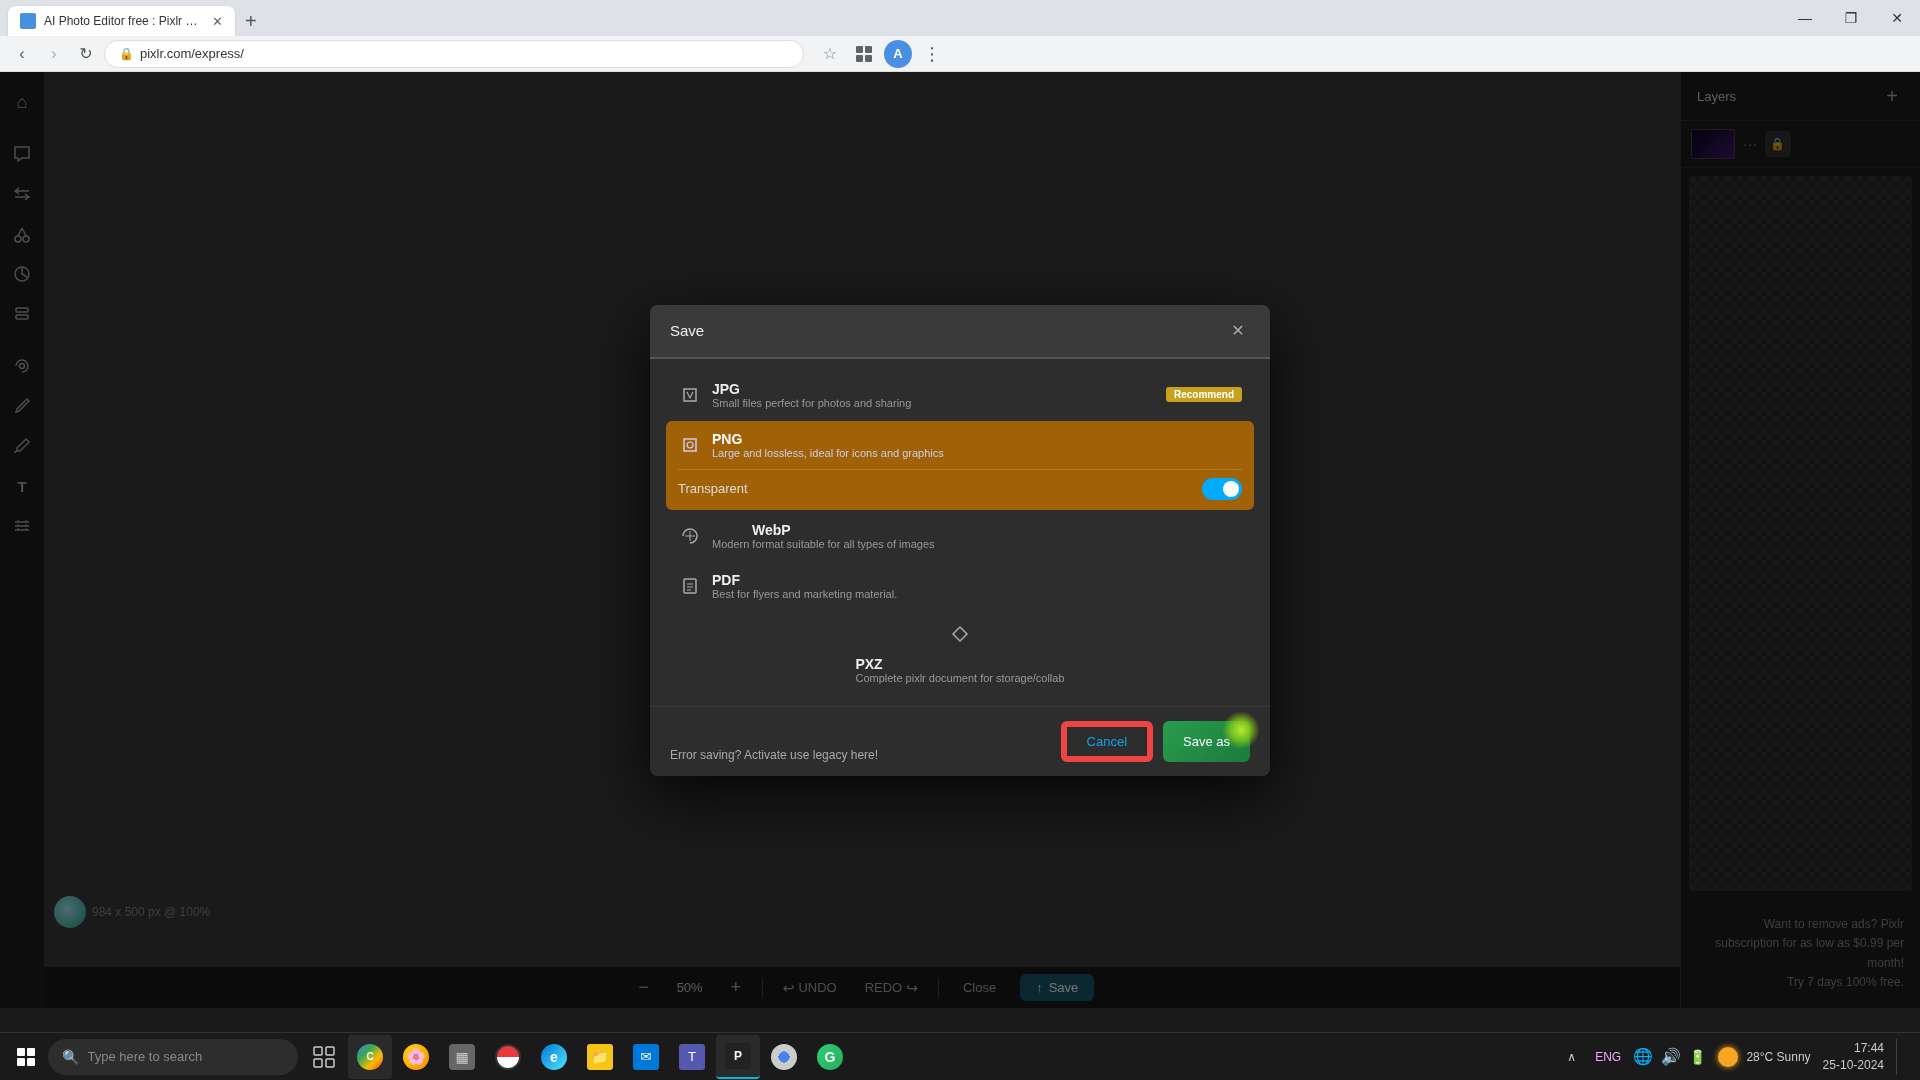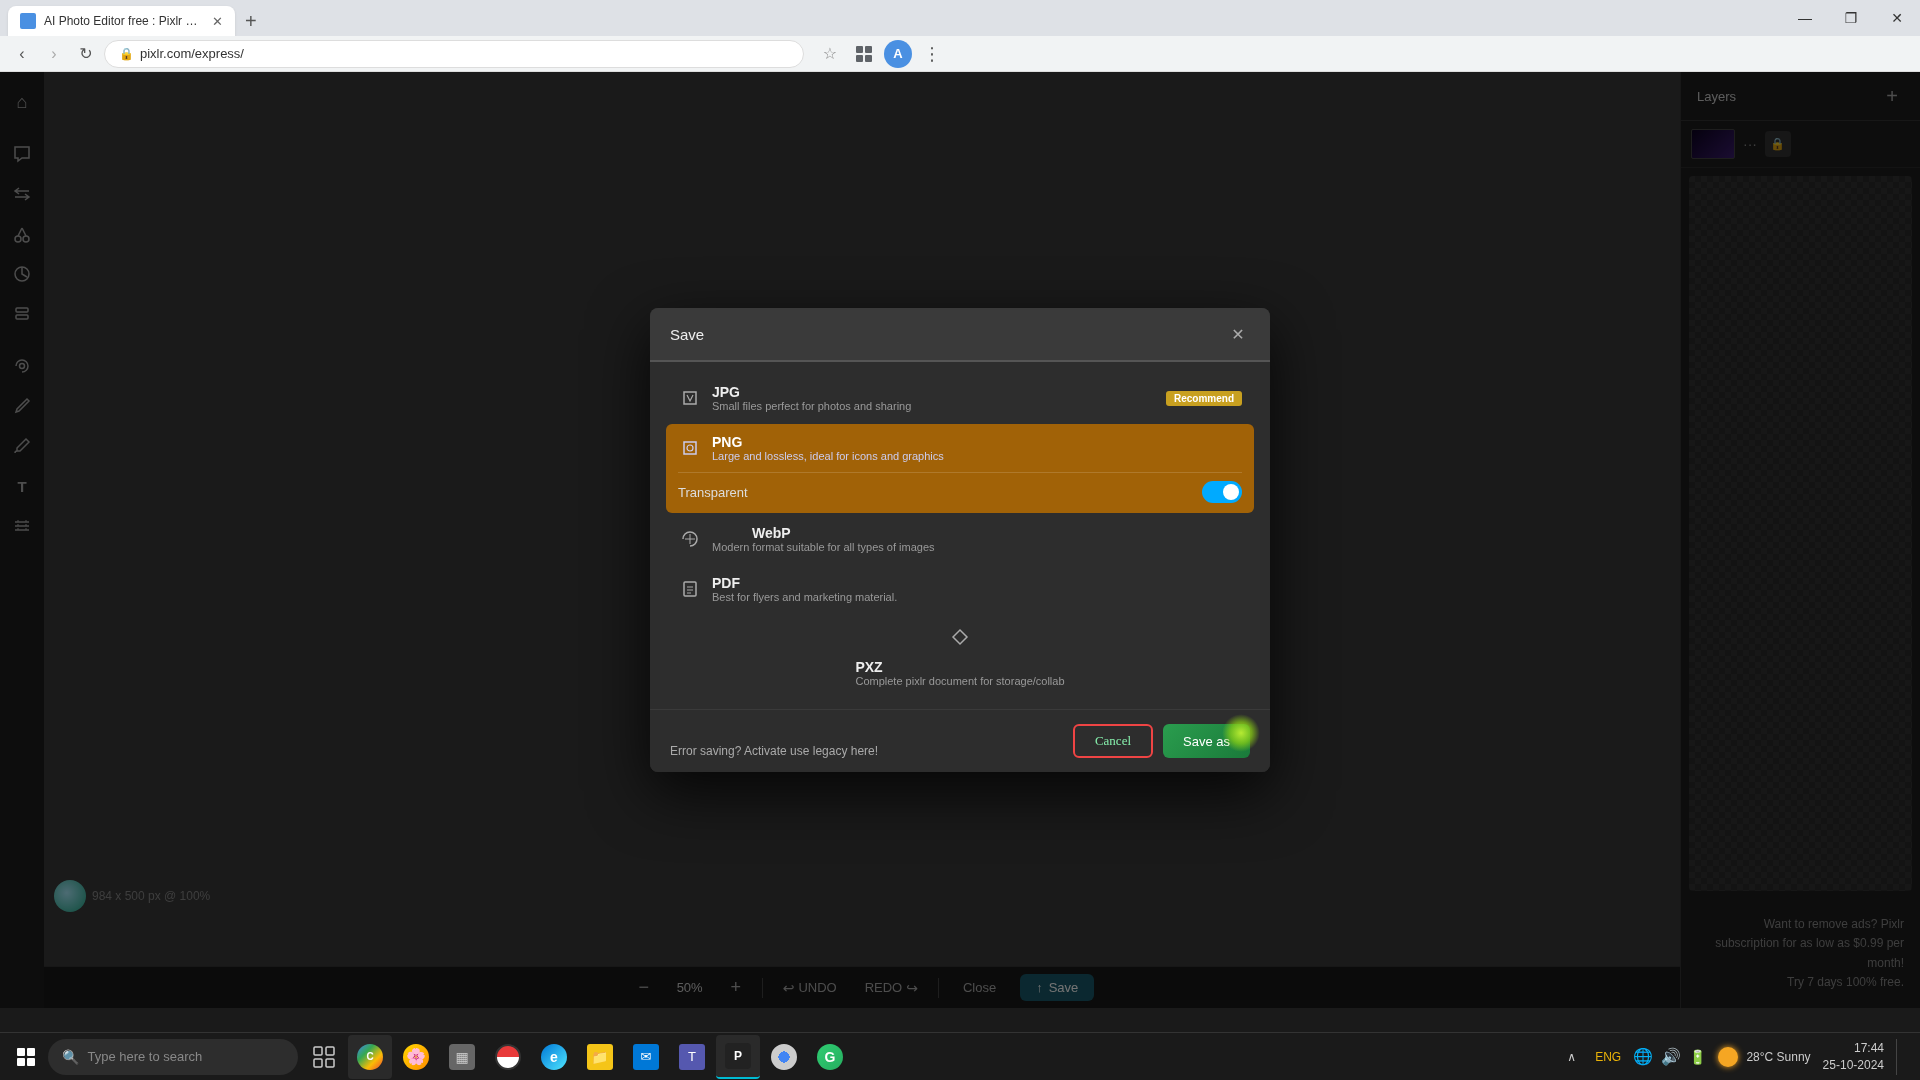--- a/index.html
+++ b/index.html
@@ -177,21 +177,21 @@
       <svg width="18" height="18" viewBox="0 0 18 18">
           <line x1="2" y1="5" x2="16" y2="5" stroke="#aaa" stroke-width="1.5"></line>
           <line x1="2" y1="9" x2="16" y2="9" stroke="#aaa" stroke-width="1.5"></line>
           <line x1="2" y1="13" x2="16" y2="13" stroke="#aaa" stroke-width="1.5"></line>
           <path d="M5 3v12" stroke="#aaa" stroke-width="1" stroke-dasharray="2,2"></path>
           <path d="M13 3v12" stroke="#aaa" stroke-width="1" stroke-dasharray="2,2"></path>
         </svg>
     </div>
   </div>
 
-  <div class="canvas-area" style="margin-bottom:42px;text-decoration:underline;">
+  <div class="canvas-area" style="margin-bottom:26px;text-decoration:underline;">
     <div class="canvas-content">
 
       <div style="width:500px;height:250px;background:linear-gradient(135deg,#0d0221 0%,#1a0a3e 30%,#0f1e5e 60%,#3b1d6e 100%);position:relative;overflow:hidden;border-radius:2px;">
         <div style="position:absolute;inset:0;background:radial-gradient(ellipse at 65% 65%,rgba(255,80,200,0.5) 0%,transparent 55%),radial-gradient(ellipse at 30% 40%,rgba(80,120,255,0.4) 0%,transparent 50%);"></div>
       </div>
     </div>
 
     <div style="position:absolute;bottom:54px;left:10px;width:32px;height:32px;border-radius:50%;background:radial-gradient(circle at 40% 40%,#aef,#2a8);"></div>
     <div style="position:absolute;bottom:54px;left:48px;font-size:12px;color:#888;line-height:32px;">984 x 500 px @ 100%</div>
   </div>
@@ -322,21 +322,21 @@
               <div style="font-size:11px;color:#999;">Complete pixlr document for storage/collab</div>
             </div>
           </div>
 
         </div>
       </div>
 
       <div style="padding:14px 20px;display:flex;align-items:flex-end;border-top:1px solid #3a3a3a;background:#2d2d2d;">
         <span style="font-size:12px;color:#aaa;cursor:pointer;">Error saving? Activate use legacy here!</span>
         <div style="margin-left:auto;display:flex;gap:10px;">
-          <button style="background:transparent;border:2px solid #ef4444;color:#86efac;border-radius:6px;padding:7px 20px;font-size:13px;cursor:pointer;font-family:Liberation Serif, serif;">Cancel</button>
+          <button style="background:transparent;border:6px solid #ef4444;color:#0ea5e9;border-radius:6px;padding:7px 20px;font-size:13px;cursor:pointer;">Cancel</button>
           <button style="background:linear-gradient(135deg,#2a9d4e,#1a7a3a);color:#fff;border:none;border-radius:6px;padding:7px 20px;font-size:13px;cursor:pointer;position:relative;">
             <span>Save as</span>
             <div style="position:absolute;top:-10px;right:-10px;width:38px;height:38px;border-radius:50%;background:radial-gradient(circle,rgba(190,240,50,0.95) 0%,rgba(140,210,20,0.7) 40%,transparent 70%);animation:pulse 1s infinite;pointer-events:none;"></div>
           </button>
         </div>
       </div>
 
     </div>
   </div>
 
@@ -409,21 +409,21 @@
       <div style="width:26px;height:26px;border-radius:50%;border:3px solid #ccc;background:radial-gradient(circle at center,#4285f4 0%,#4285f4 40%,#ccc 40%);position:relative;overflow:hidden;"></div>
     </div>
 
     <div style="width:44px;height:44px;display:flex;align-items:center;justify-content:center;cursor:pointer;border-radius:4px;">
       <div style="width:26px;height:26px;background:linear-gradient(135deg,#2ecc71,#27ae60);border-radius:50%;display:flex;align-items:center;justify-content:center;font-size:14px;color:#fff;font-weight:bold;">G</div>
     </div>
   </div>
 
   <div style="margin-left:auto;display:flex;align-items:center;gap:12px;padding-right:12px;">
     <div style="color:#ccc;font-size:12px;cursor:pointer;">∧</div>
-    <div style="color:#eab308;font-size:12px;cursor:pointer;margin-left:7px;">ENG</div>
+    <div style="color:#f0abfc;font-size:12px;cursor:pointer;margin-left:7px;">ENG</div>
     <div style="display:flex;align-items:center;gap:8px;">
       <span style="color:#ccc;font-size:16px;cursor:pointer;">🌐</span>
       <span style="color:#ccc;font-size:16px;cursor:pointer;">🔊</span>
       <span style="color:#ccc;font-size:14px;cursor:pointer;">🔋</span>
     </div>
     <div style="display:flex;align-items:center;gap:8px;cursor:pointer;">
       <div style="width:20px;height:20px;background:#f5a623;border-radius:50%;box-shadow:0 0 6px #f5a623;"></div>
       <span style="color:#ccc;font-size:12px;">28°C  Sunny</span>
     </div>
     <div style="text-align:right;cursor:pointer;">

